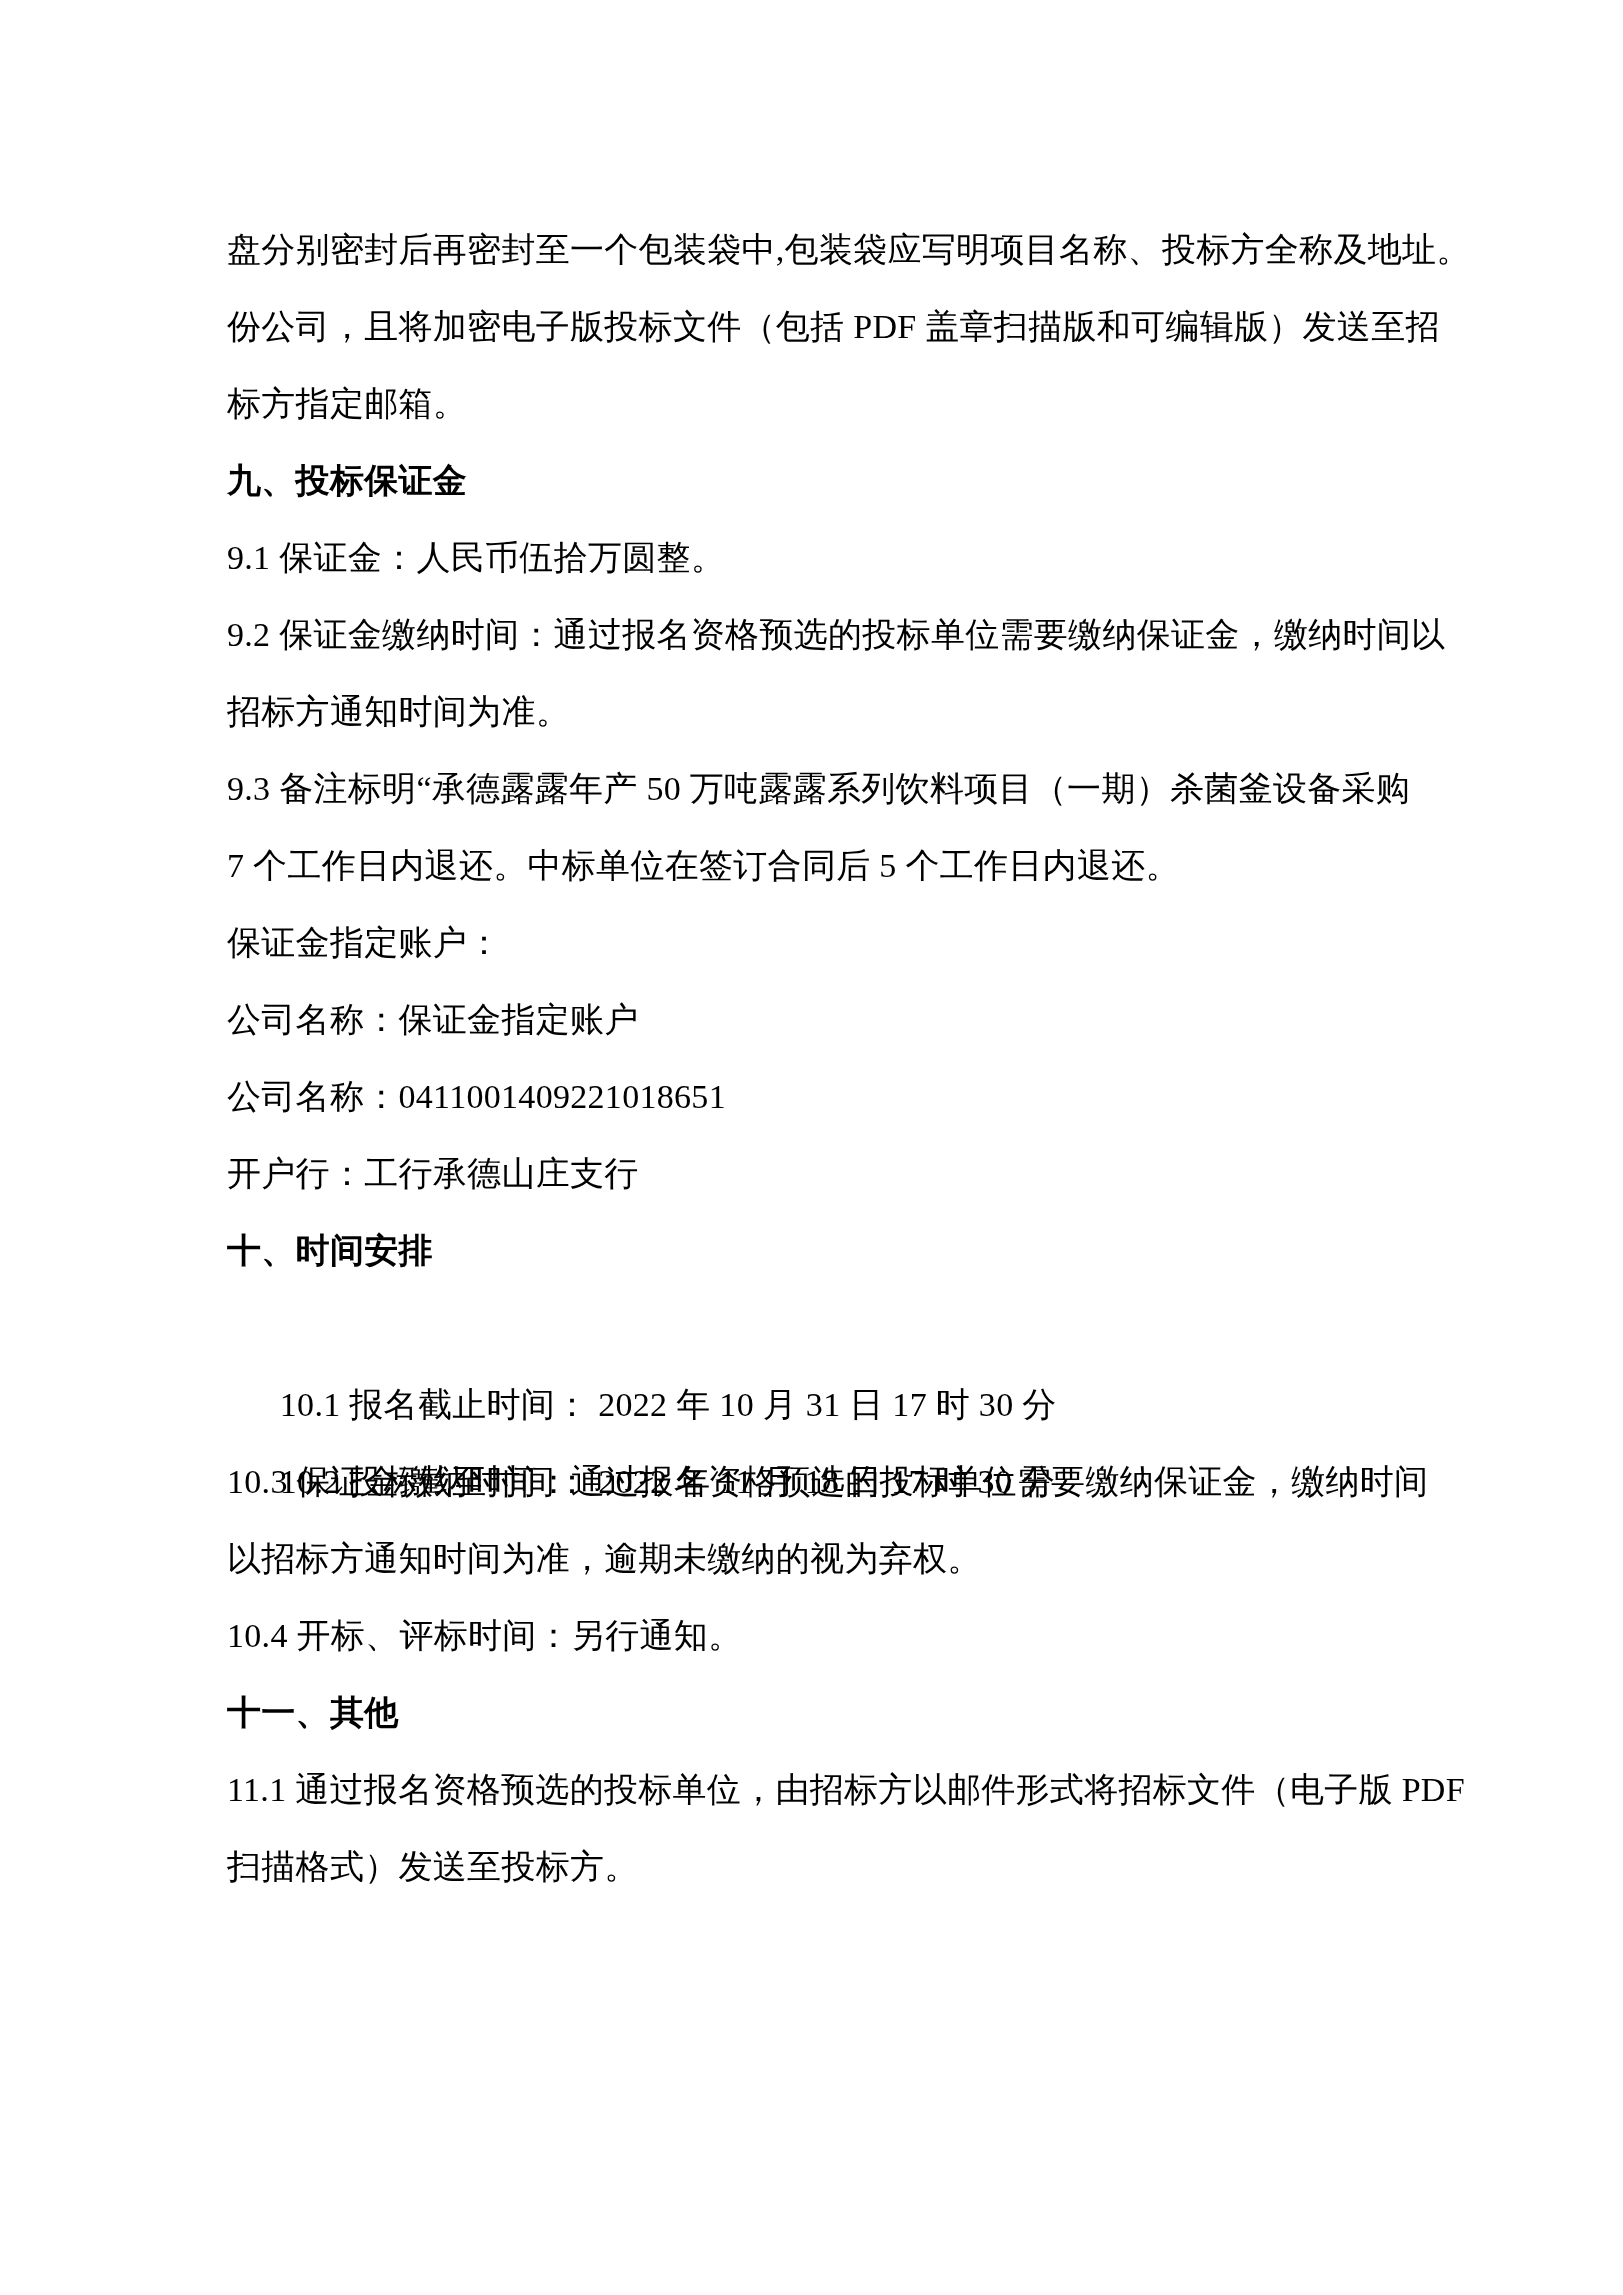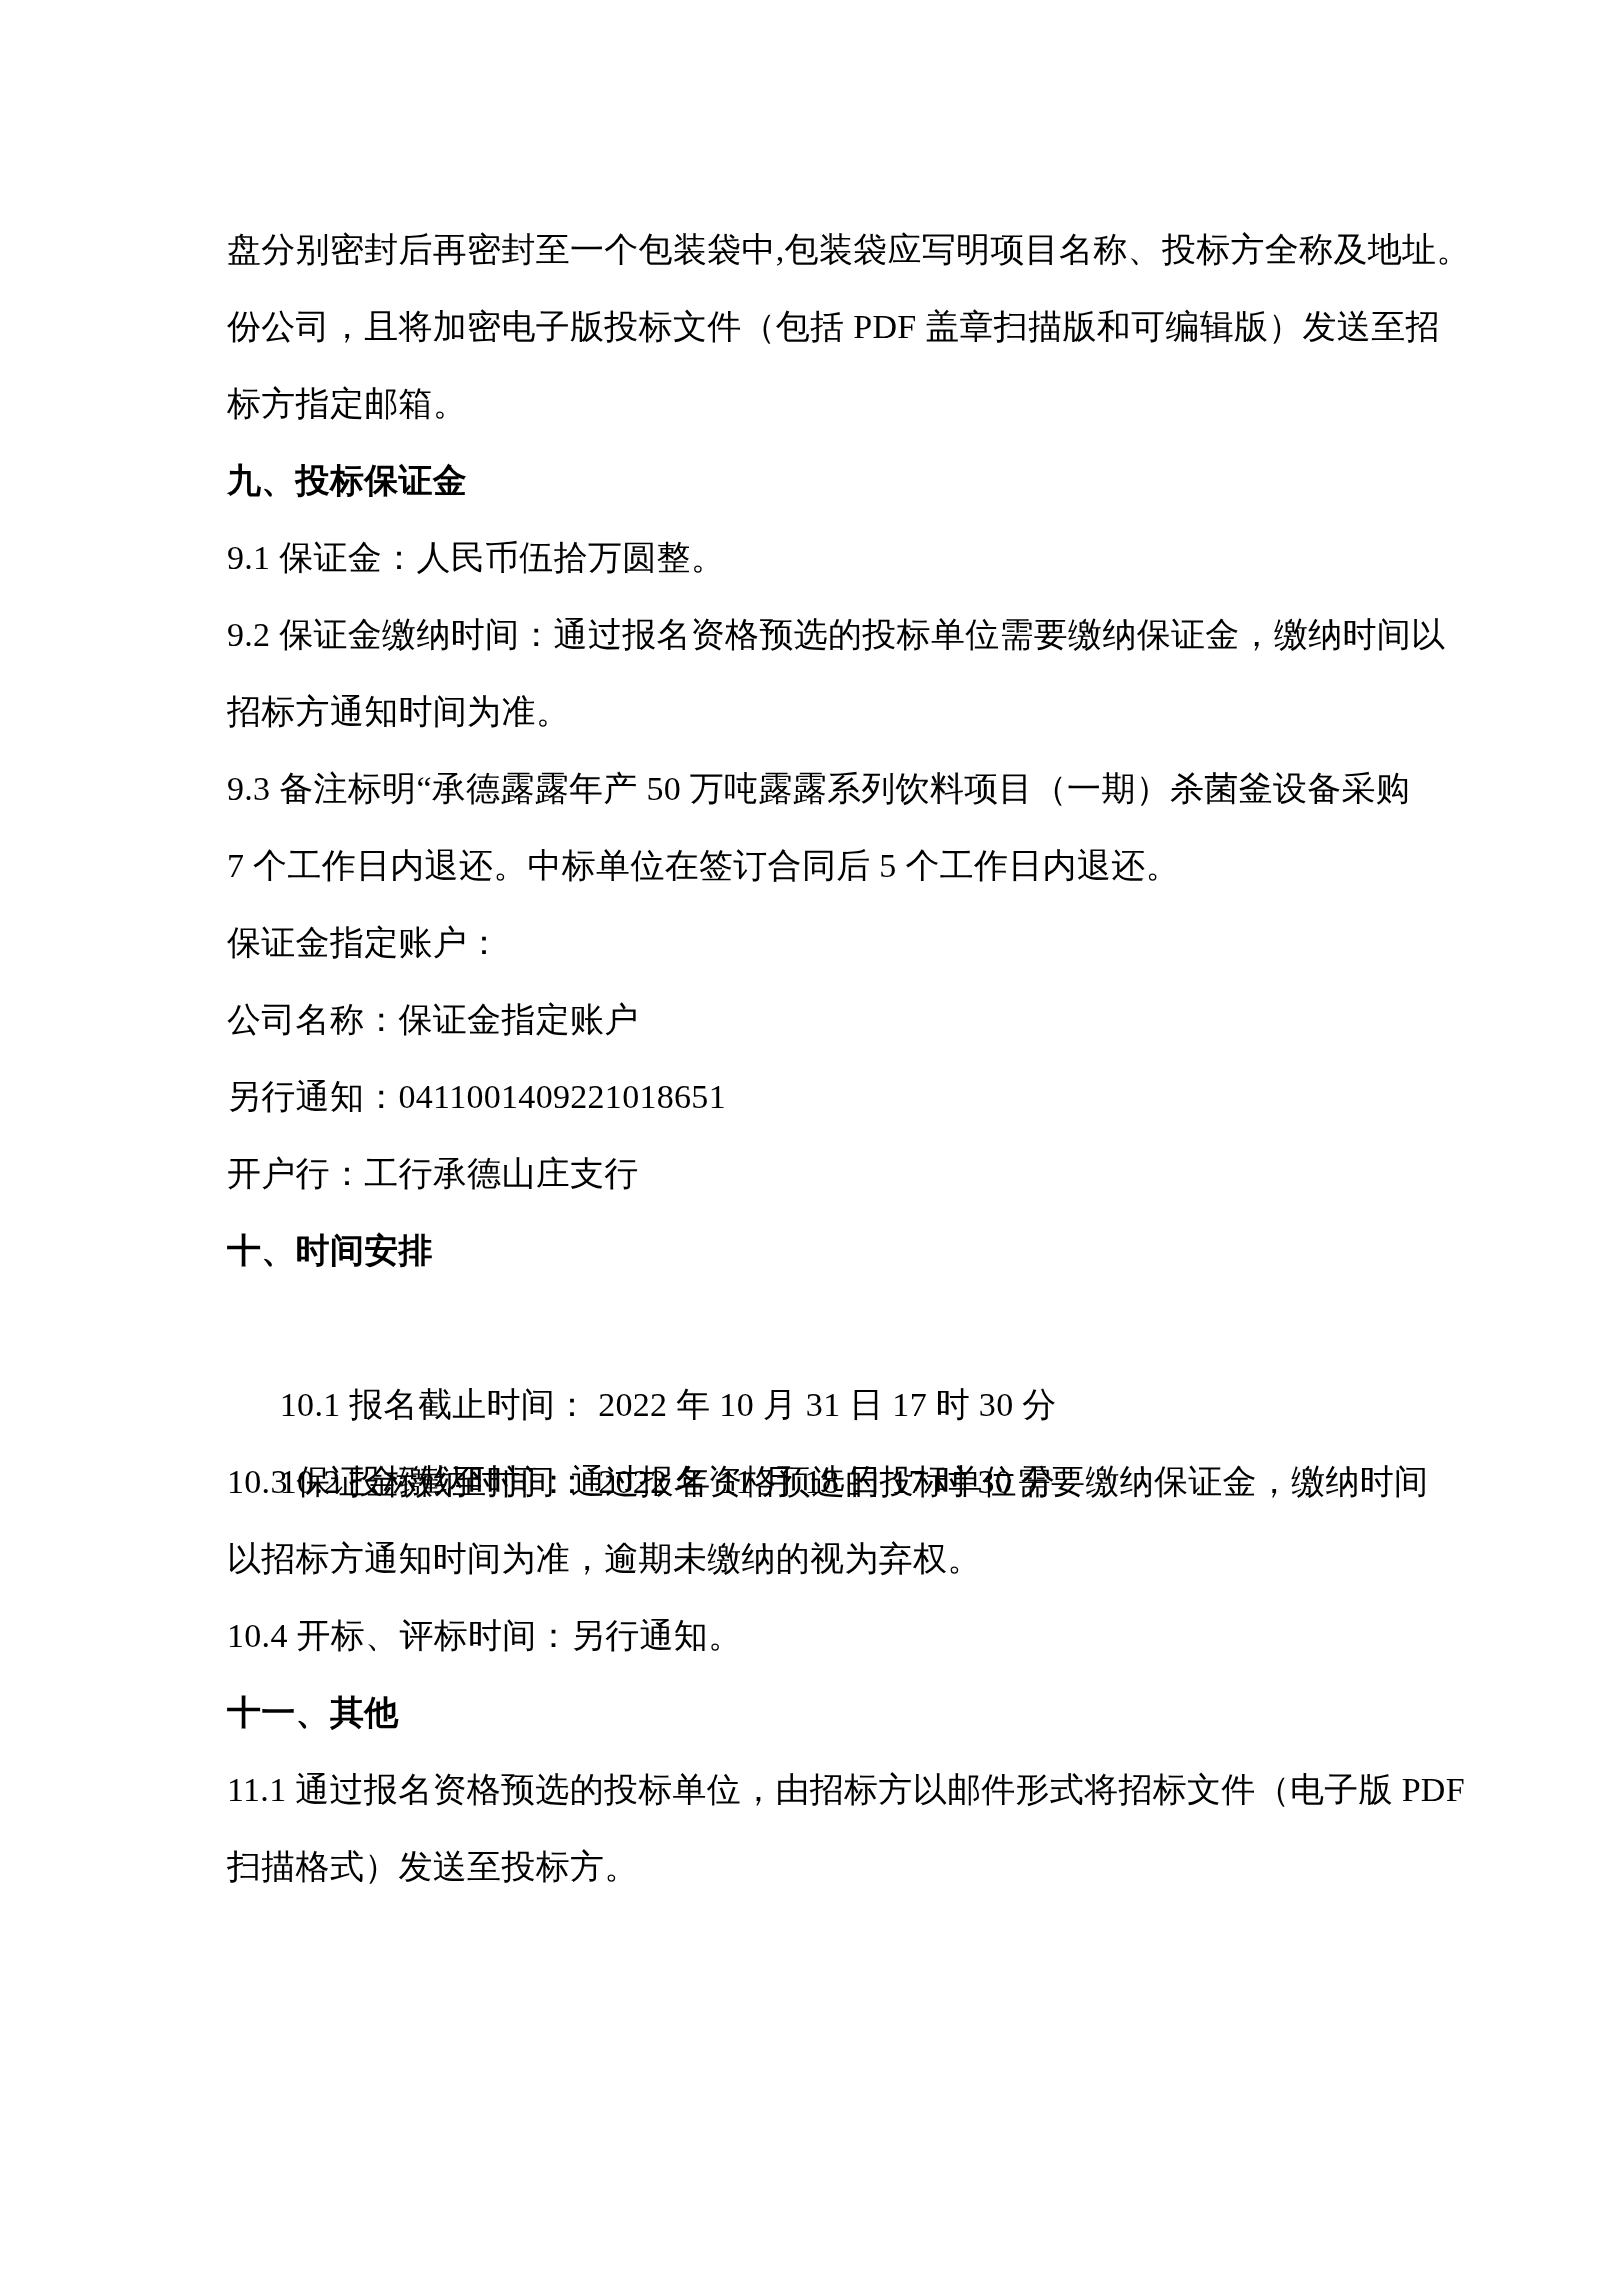--- a/index.html
+++ b/index.html
@@ -54,21 +54,21 @@
     <div class="line heading">九、投标保证金</div>
 
     <div class="line">9.1 保证金：人民币伍拾万圆整。</div>
     <div class="line">9.2 保证金缴纳时间：通过报名资格预选的投标单位需要缴纳保证金，缴纳时间以</div>
     <div class="line">招标方通知时间为准。</div>
     <div class="line">9.3 备注标明“承德露露年产 50 万吨露露系列饮料项目（一期）杀菌釜设备采购</div>
     <div class="line">7 个工作日内退还。中标单位在签订合同后 5 个工作日内退还。</div>
 
     <div class="line">保证金指定账户：</div>
     <div class="line">公司名称：保证金指定账户</div>
-    <div class="line">另行通知：0411001409221018651</div>
+    <div class="line">公司名称：0411001409221018651</div>
     <div class="line">开户行：工行承德山庄支行</div>
 
     <div class="line heading">十、时间安排</div>
 
     <div class="line">
       <span>10.1 报名截止时间：</span><span class="u"> 2022 </span><span>年</span><span class="u"> 10 </span><span>月</span><span class="u"> 31 </span><span>日 17 时 30 分</span>
     </div>
 
     <div class="line">
       <span>10.2 投标截至时间：</span><span class="u"> 2022 </span><span>年</span><span class="u"> 11 </span><span>月</span><span class="u"> 18 </span><span>日 17 时 30 分</span>

